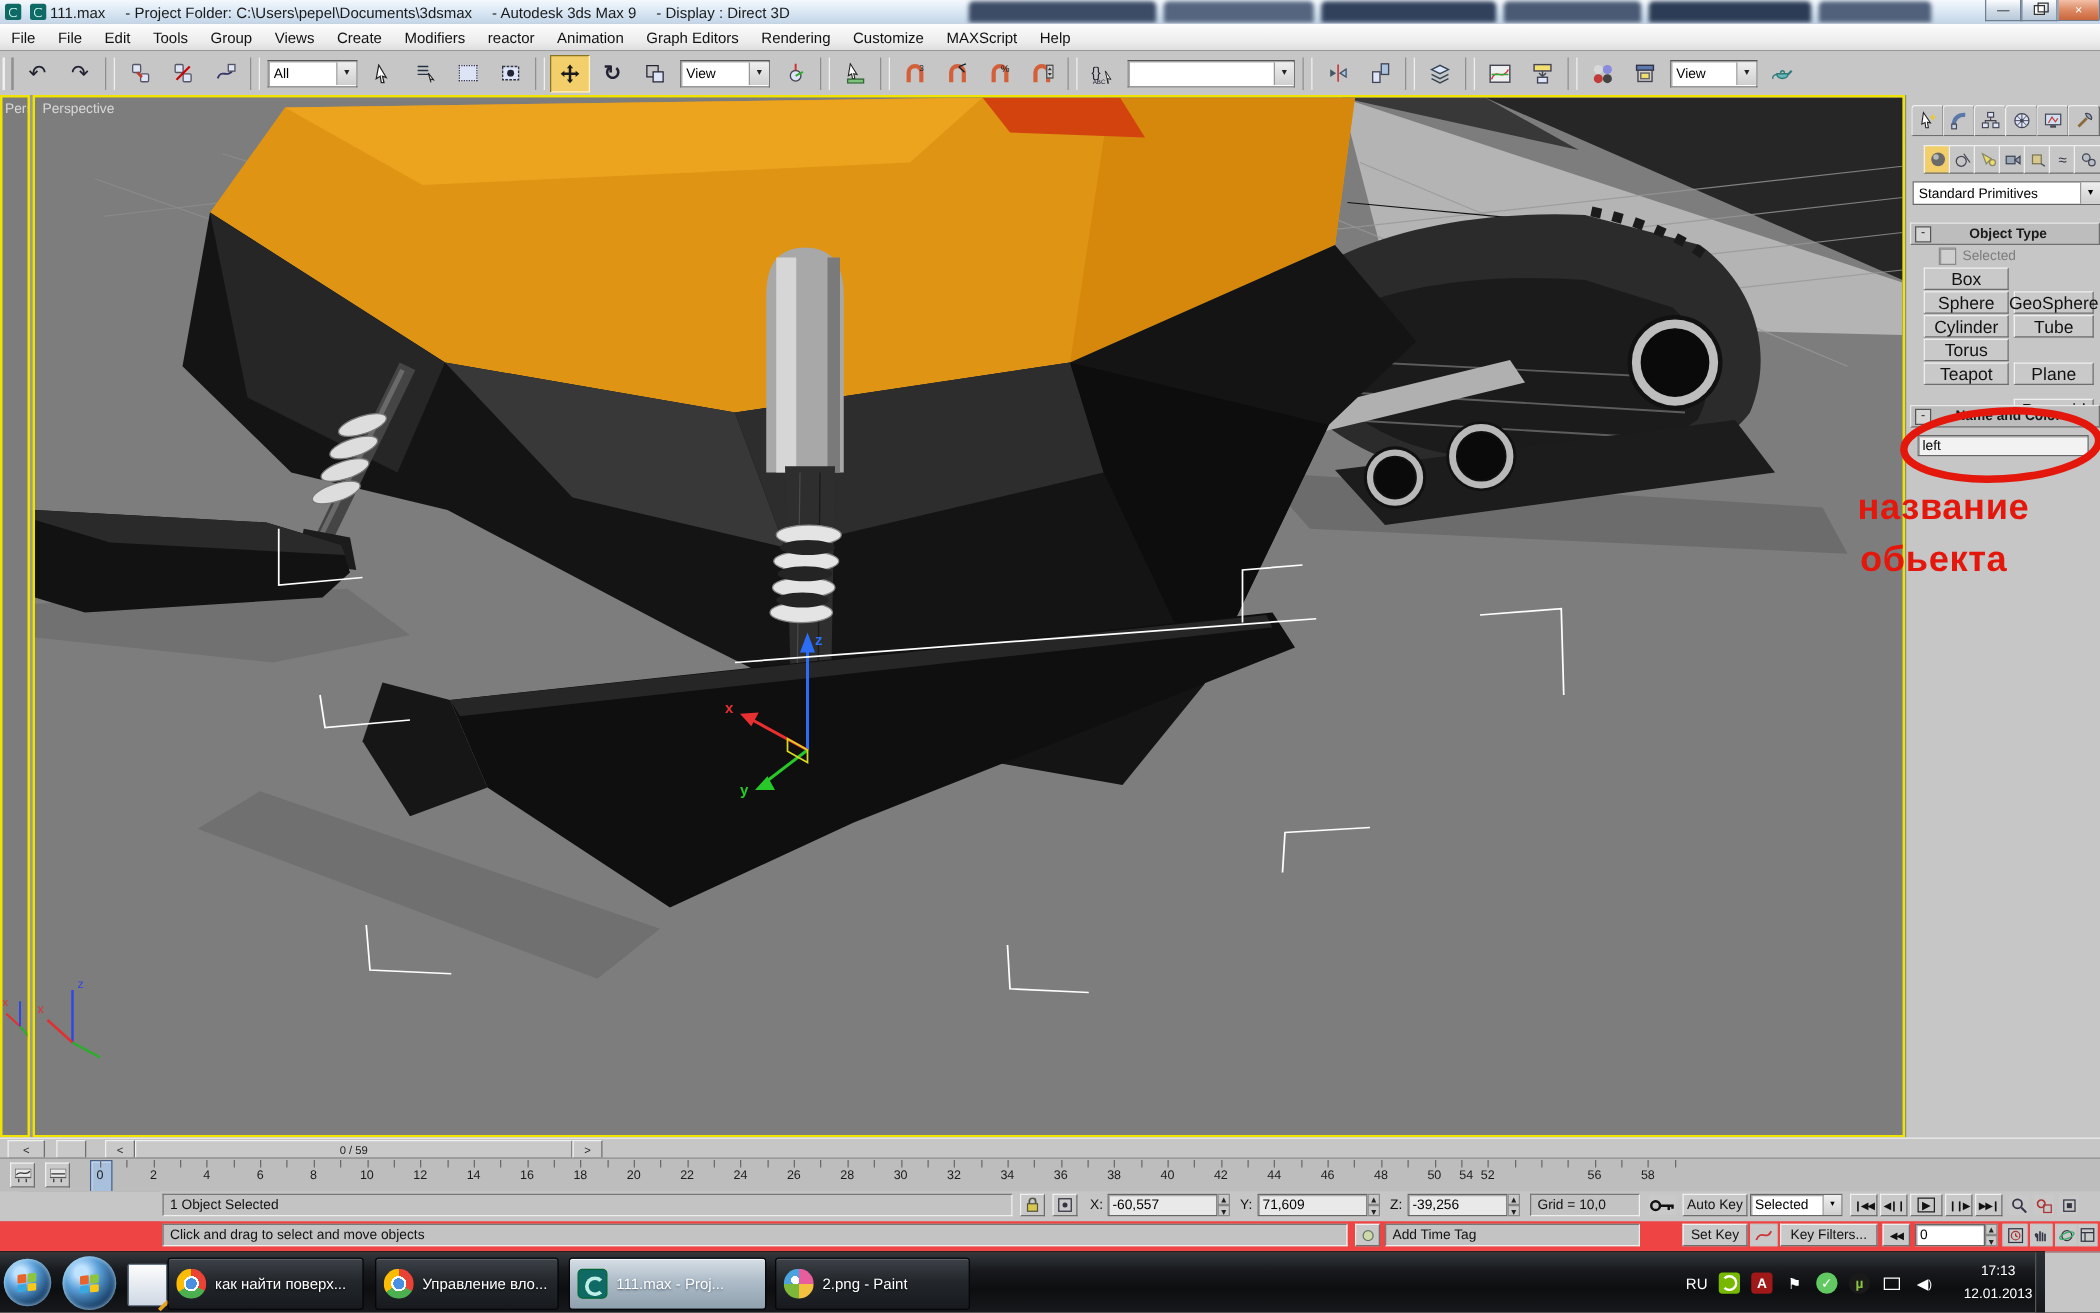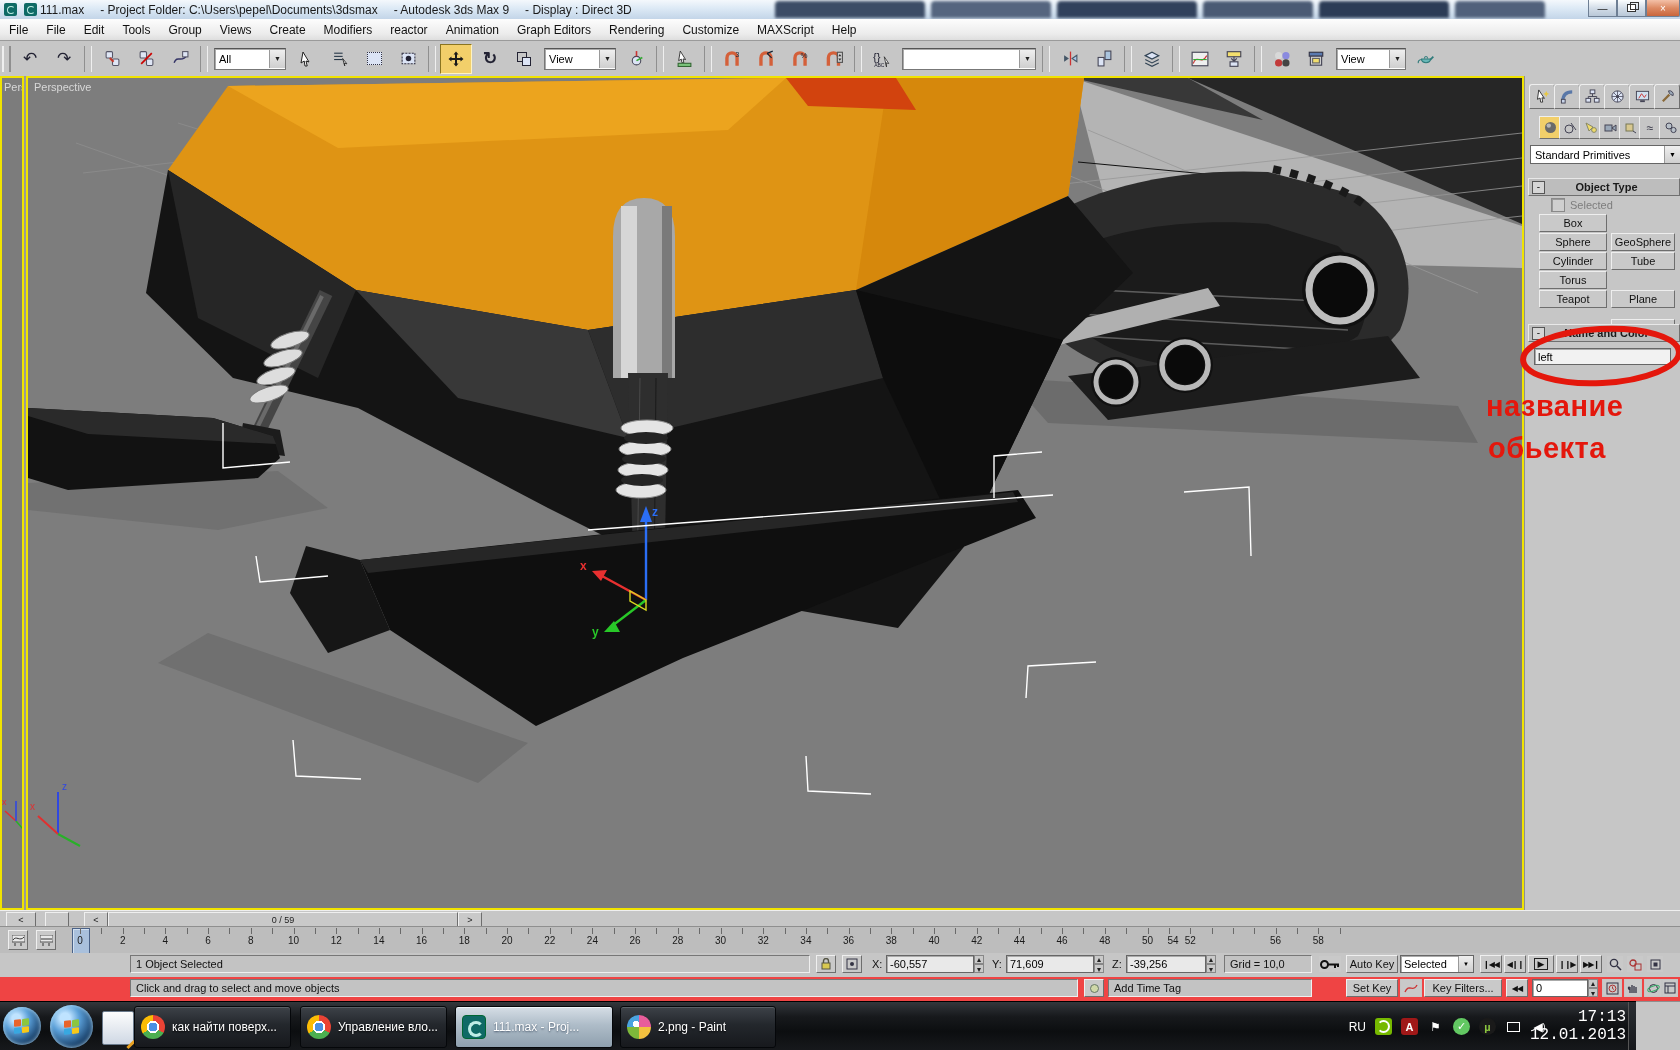--- a/index.html
+++ b/index.html
@@ -69,21 +69,21 @@
   .rollout{position:absolute;left:3px;width:150px;height:16px;background:#bdbdbd;
     border:1px solid;border-color:#e8e8e8 #707070 #707070 #e8e8e8;display:flex;align-items:center;
     font-weight:bold;color:#1a1a1a;}
   .rollout .minus{width:11px;height:11px;border:1px solid #555;background:#d5d5d5;margin:0 3px;
     font-weight:normal;font-size:10px;line-height:9px;text-align:center;}
   .rollout .rtitle{flex:1;text-align:center;margin-right:14px;}
   #autogrid-row{position:absolute;left:26px;top:122px;display:flex;align-items:center;color:#7d7d7d;}
   #autogrid-row .chk{width:12px;height:12px;border:1px solid #8a8a8a;background:#cfcfcf;margin-right:5px;
     box-shadow:inset 1px 1px 0 #999;}
   .obtn{position:absolute;height:16px;background:#c9c9c9;border:1px solid;
-    border-color:#eeeeee #6e6e6e #6e6e6e #eeeeee;font-size:11px;color:#111;
+    border-color:#eeeeee #6e6e6e #6e6e6e #eeeeee;font-size:14px;color:#111;
     display:flex;align-items:center;justify-content:center;}
   #name-field{position:absolute;left:9px;top:272px;width:137px;height:17px;background:#f2f2f2;
     border:1px solid #666;box-shadow:inset 1px 1px 0 #aaa;font-size:11px;display:flex;
     align-items:center;padding-left:3px;box-sizing:border-box;}
   
   #sliderrow{position:absolute;left:0;top:910px;width:1680px;height:16px;background:#c6c6c6;
     border-top:1px solid #efefef;}
   .srbtn{position:absolute;top:1px;height:13px;background:#c9c9c9;border:1px solid;
     border-color:#efefef #6e6e6e #6e6e6e #efefef;font-size:9px;display:flex;align-items:center;
     justify-content:center;color:#222;}
@@ -146,21 +146,21 @@
     border:3px solid #bfeee6;border-radius:50%;border-right-color:transparent;}
   .ticon-paint{background:radial-gradient(circle at 38% 38%,#fff 0 16%,rgba(0,0,0,0) 16%),
     conic-gradient(#e85d9b 0 25%,#f3c13f 25% 50%,#7db83a 50% 75%,#4aa3df 75% 100%);}
   .pinned{position:absolute;top:9px;width:30px;height:32px;background:linear-gradient(#fdfdfd,#cfd8e4);
     border:1px solid #6a7a8c;border-radius:2px;}
   .pinned::after{content:"";position:absolute;right:-3px;bottom:-2px;width:10px;height:3px;
     background:#e8a020;transform:rotate(-45deg);}
   #tray{position:absolute;right:88px;top:0;height:49px;display:flex;align-items:center;color:#fff;}
   .trayicon{width:17px;height:17px;margin-left:9px;display:flex;align-items:center;justify-content:center;
     font-size:12px;color:#fff;}
-  #clock{position:absolute;right:10px;top:6px;text-align:right;color:#fff;font-size:16px;line-height:18px;font-family:Liberation Mono, monospace;}
+  #clock{position:absolute;right:10px;top:6px;text-align:center;color:#fff;font-size:11px;line-height:18px;}
   #showdesk{position:absolute;right:0;top:0;width:7px;height:49px;border-left:1px solid #555;
     background:linear-gradient(#2a2e33,#15171a);}
   
   #annotation{position:absolute;left:1380px;top:296px;width:300px;height:190px;z-index:50;pointer-events:none;}
   .anno-text{position:absolute;color:#e4170c;font-weight:bold;font-size:29px;letter-spacing:.5px;
     font-family:"Liberation Sans",sans-serif;}
 </style>
 </head>
 <body>
 

